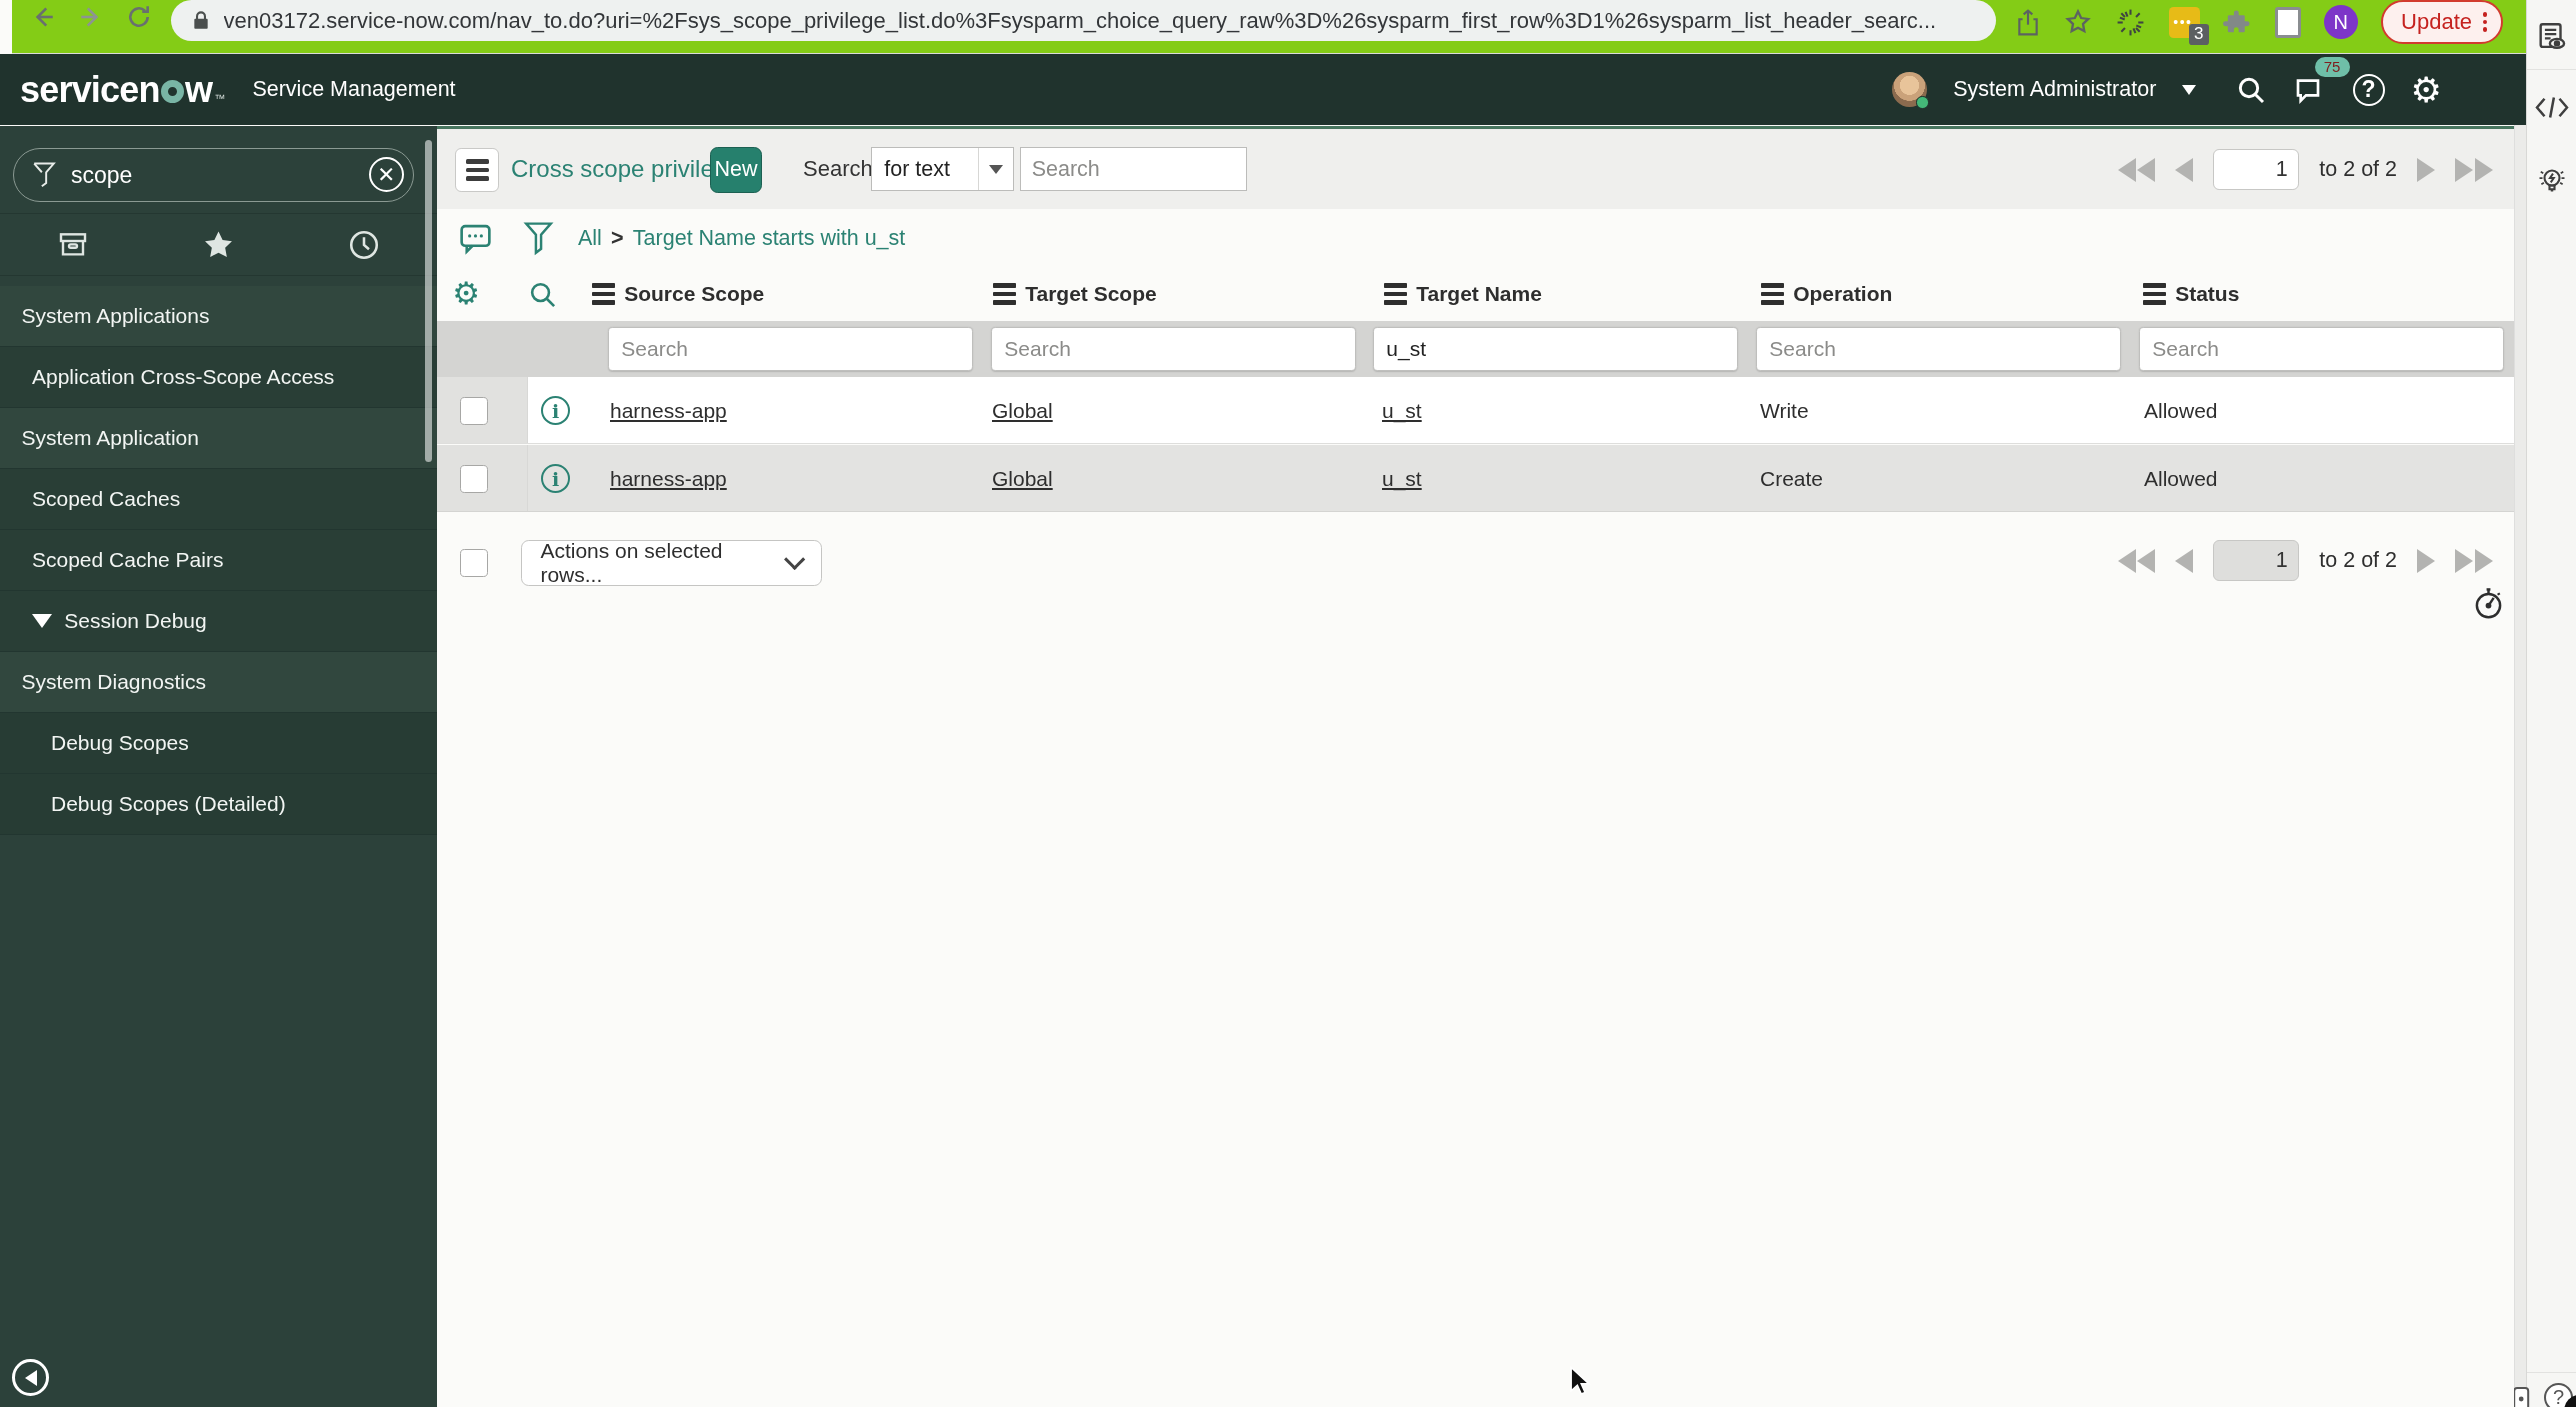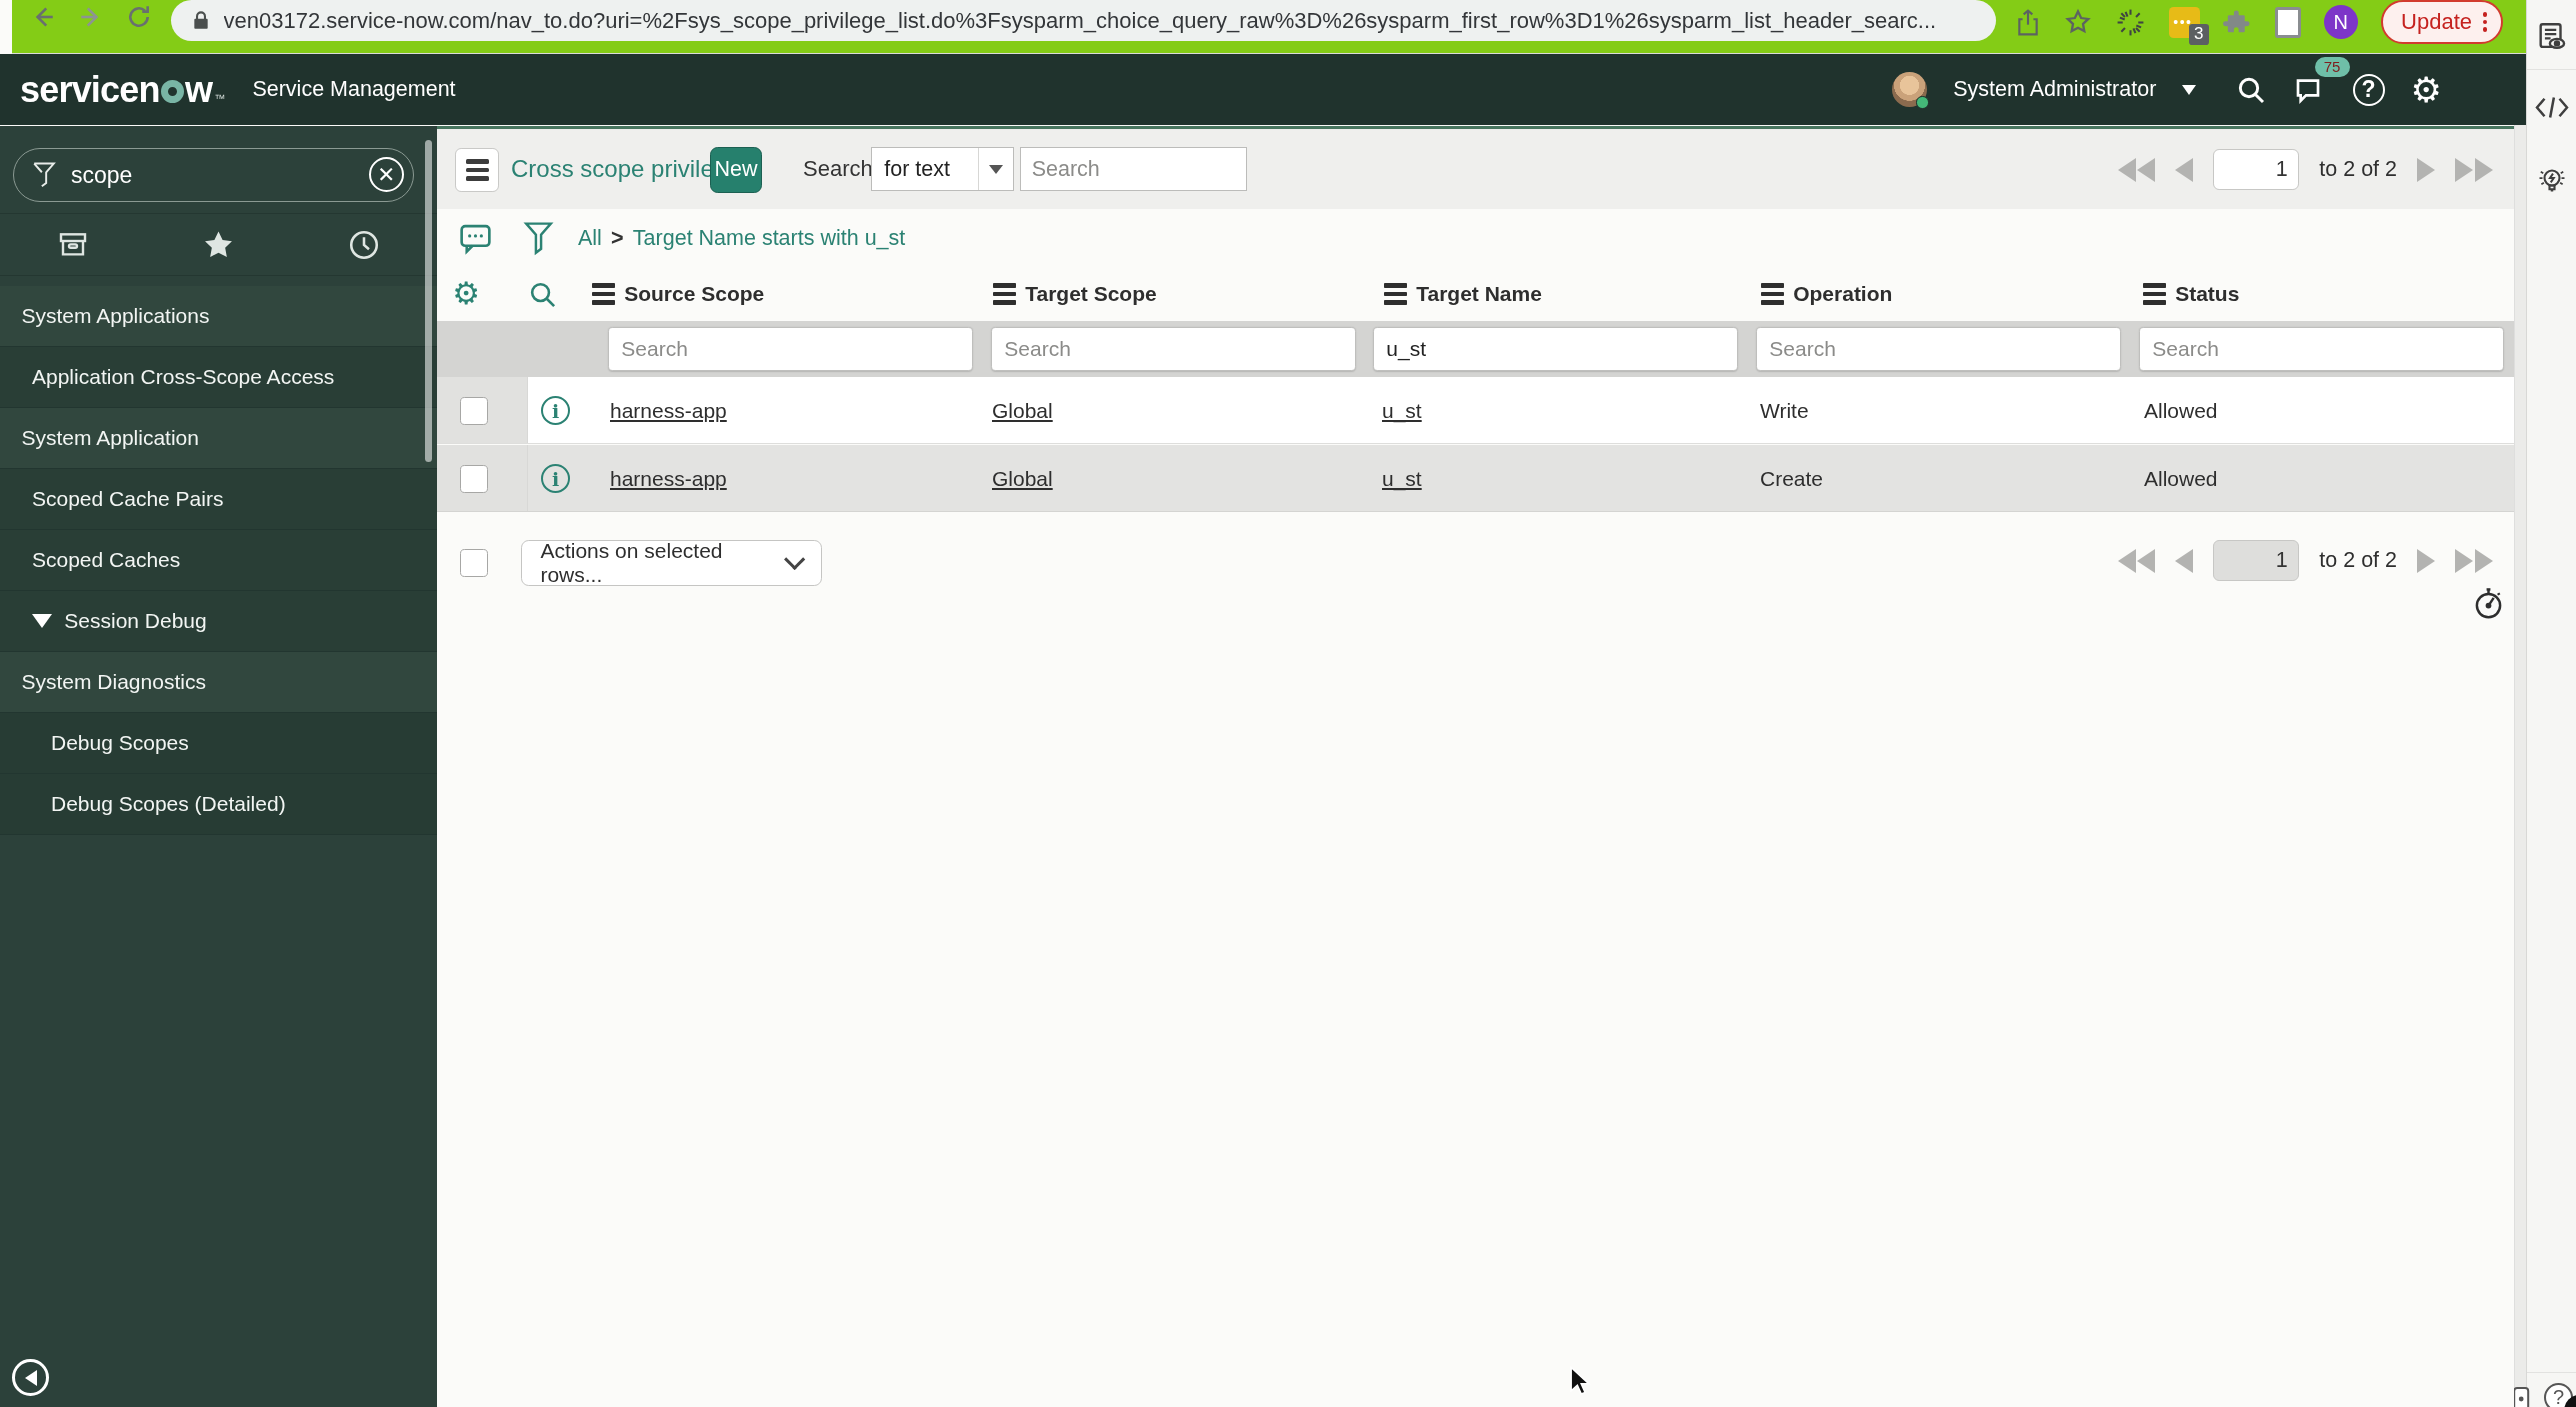--- a/index.html
+++ b/index.html
@@ -301,24 +301,24 @@
       <div class="nav-row section">
           <span>System Applications</span>
         </div>
       <div class="nav-row item">
           <span>Application Cross-Scope Access</span>
         </div>
       <div class="nav-row section">
           <span>System Application</span>
         </div>
       <div class="nav-row item">
+          <span>Scoped Caches</span>
+        </div>
+      <div class="nav-row item">
           <span>Scoped Cache Pairs</span>
-        </div>
-      <div class="nav-row item">
-          <span>Scoped Caches</span>
         </div>
       <div class="nav-row expanded">
           <span class="tri-exp"></span>
           <span>Session Debug</span>
         </div>
       <div class="nav-row section">
           <span>System Diagnostics</span>
         </div>
       <div class="nav-row subitem">
           <span>Debug Scopes</span>

